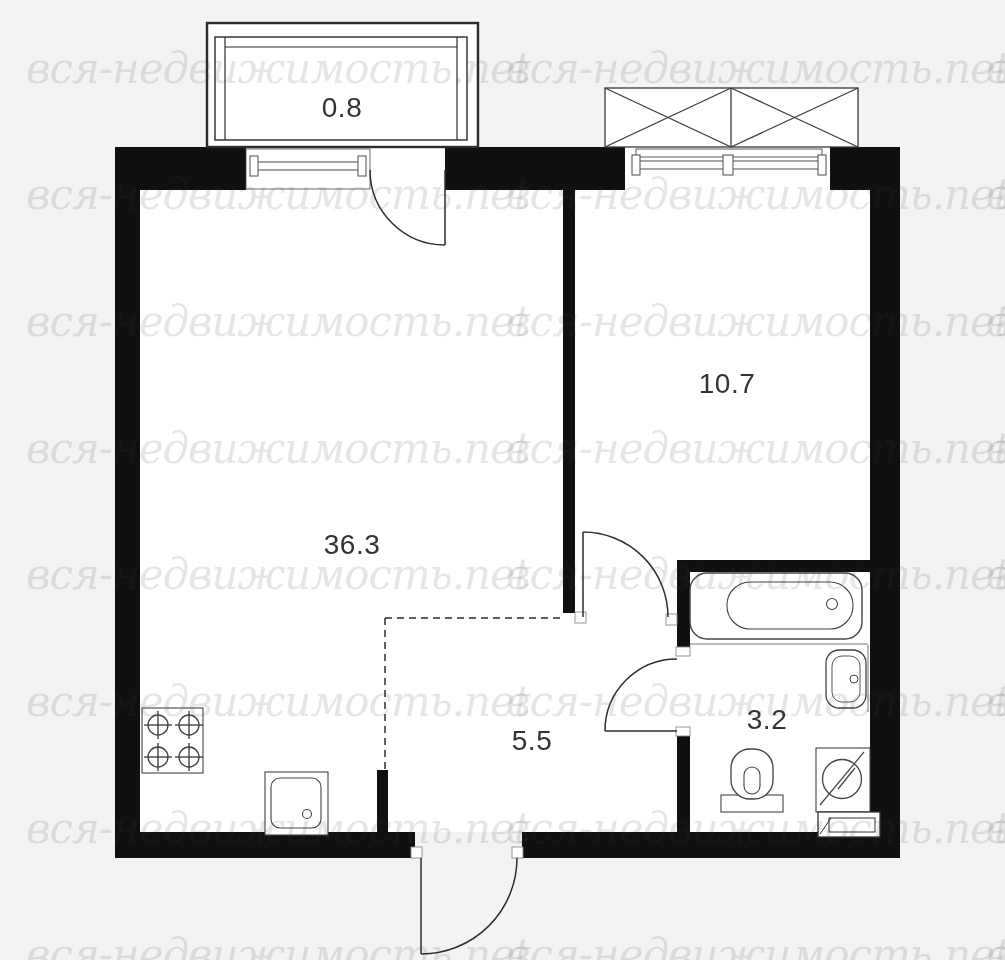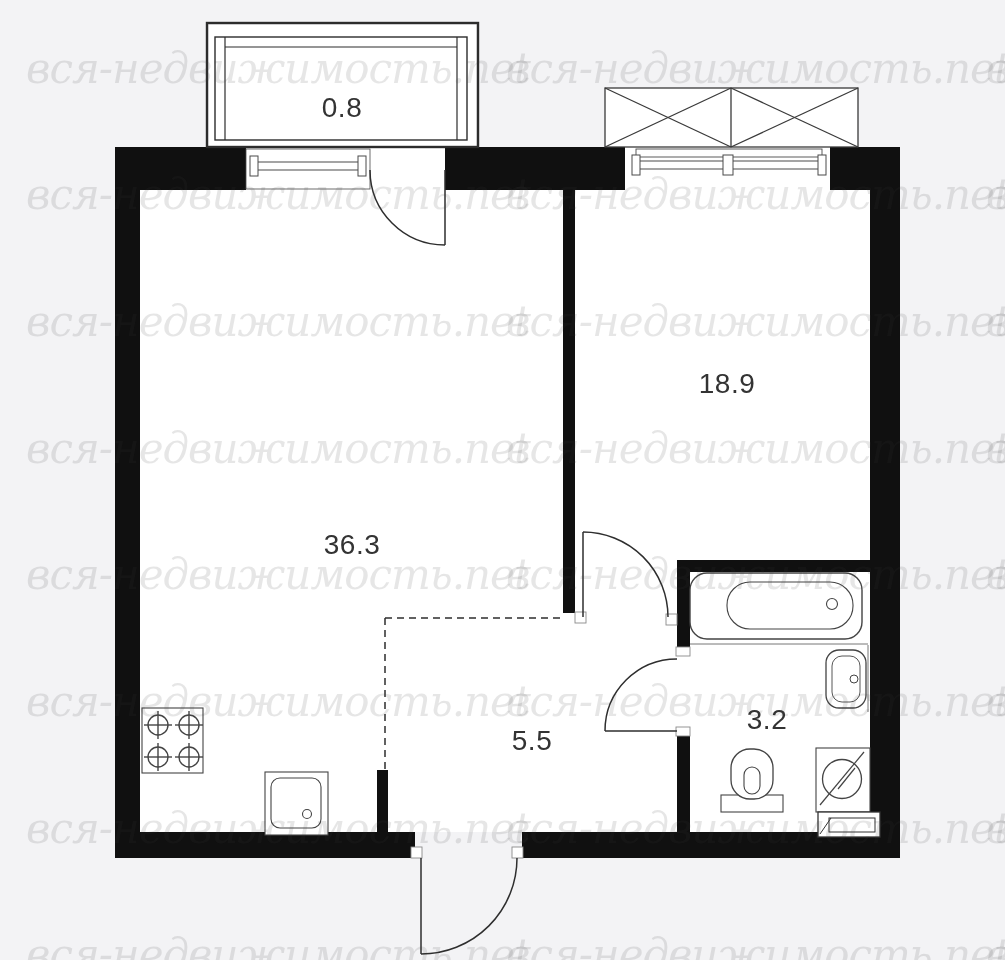--- a/index.html
+++ b/index.html
@@ -184,21 +184,21 @@
 
     <g fill="#ffffff" stroke="#333333">
       <rect x="818" y="812" width="62" height="25" stroke-width="1.3"></rect>
       <rect x="829" y="818" width="46" height="14" stroke-width="1" fill="none"></rect>
       <line x1="820" y1="834" x2="831" y2="818" stroke-width="1"></line>
     </g>
   </svg>
 
   <div class="room-label" style="left:342px;top:96px;">0.8</div>
   <div class="room-label" style="left:352px;top:533px;">36.3</div>
-  <div class="room-label" style="left:727px;top:372px;">18.9</div>
+  <div class="room-label" style="left:727px;top:372px;">10.7</div>
   <div class="room-label" style="left:532px;top:729px;">5.5</div>
   <div class="room-label" style="left:767px;top:708px;">3.2</div>
 
   <div class="watermark-layer" id="wm-layer">
       <div class="watermark" style="left: 26px; top: 27px; color: rgba(60, 60, 60, 0.13);">вся-недвижимость.net</div>
       <div class="watermark" style="left: 506px; top: 27px; color: rgba(60, 60, 60, 0.13);">вся-недвижимость.net</div>
       <div class="watermark" style="left: 986px; top: 27px; color: rgba(60, 60, 60, 0.13);">вся-недвижимость.net</div>
       <div class="watermark" style="left: 26px; top: 153px; color: rgba(60, 60, 60, 0.13);">вся-недвижимость.net</div>
       <div class="watermark" style="left: 506px; top: 153px; color: rgba(60, 60, 60, 0.13);">вся-недвижимость.net</div>
       <div class="watermark" style="left: 986px; top: 153px; color: rgba(60, 60, 60, 0.13);">вся-недвижимость.net</div>

